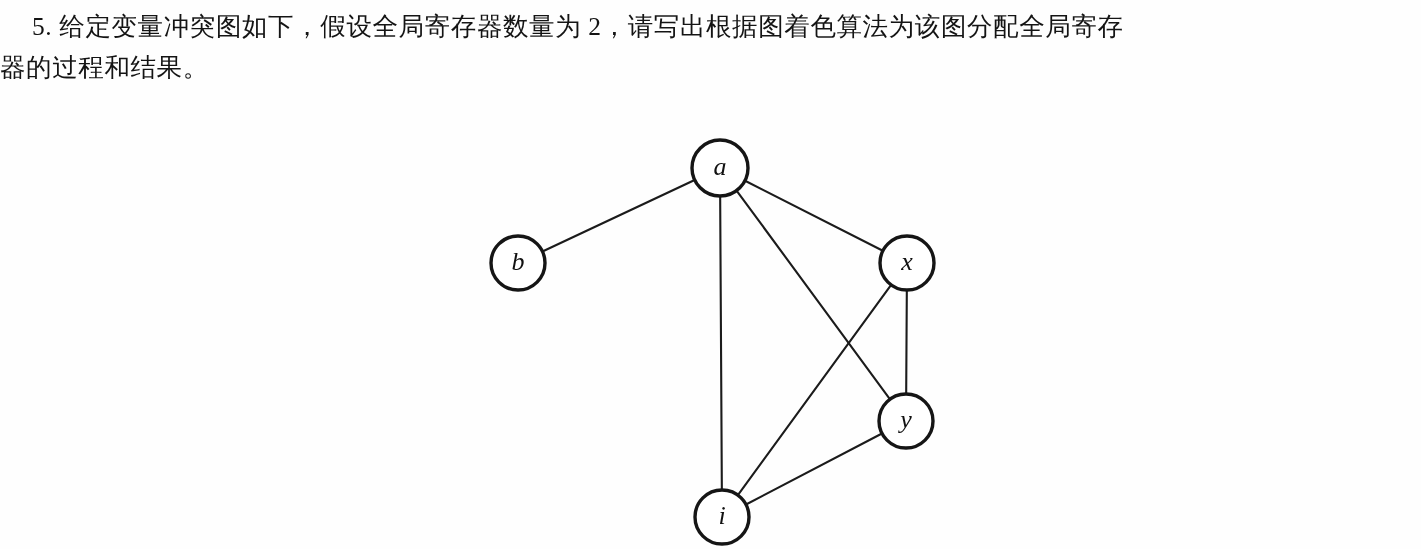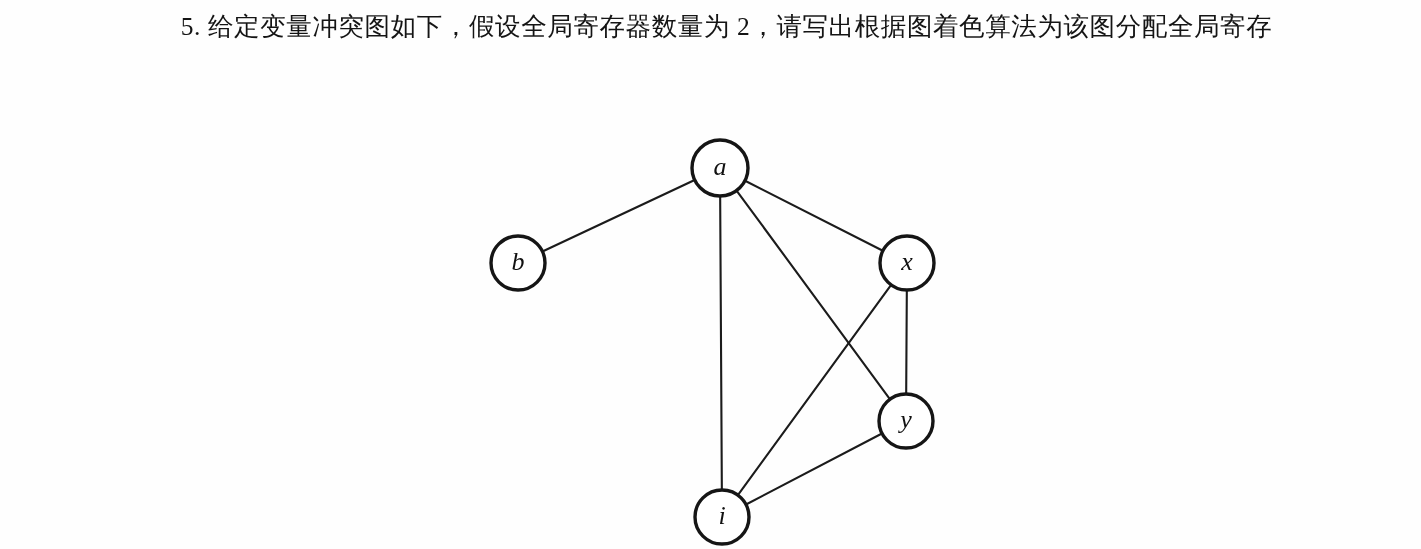--- a/index.html
+++ b/index.html
@@ -33,21 +33,20 @@
   }
   .q-line {
     font-size: 25.5px;
     line-height: 41px;
     letter-spacing: 0.6px;
     color: #141414;
     white-space: nowrap;
   }
   .q-line-1 {
     padding-left: 32px;
-    text-align: center;
   }
   .q-line-2 {
     padding-left: 0px;
   }
 
   
   .figure {
     position: absolute;
     left: 0;
     top: 0;
@@ -78,20 +77,21 @@
     dominant-baseline: middle;
   }
 </style>
 </head>
 <body>
 
 <div id="page">
 
   <div class="question-block">
     <div class="q-line q-line-1">5. 给定变量冲突图如下，假设全局寄存器数量为 2，请写出根据图着色算法为该图分配全局寄存</div>
+    <div class="q-line q-line-2">器的过程和结果。</div>
   </div>
 
   <div class="figure">
     <svg width="1421" height="549" viewBox="0 0 1421 549" xmlns="http://www.w3.org/2000/svg">
       <g id="edges">
           <line x1="693.58" y1="180.43" x2="543.52" y2="251.00" class="edge-line" stroke="#1b1b1b"></line>
           <line x1="746.03" y1="181.23" x2="881.86" y2="250.23" class="edge-line" stroke="#1b1b1b"></line>
           <line x1="737.30" y1="191.53" x2="889.30" y2="398.28" class="edge-line" stroke="#1b1b1b"></line>
           <line x1="720.17" y1="197.20" x2="721.84" y2="488.80" class="edge-line" stroke="#1b1b1b"></line>
           <line x1="906.82" y1="291.20" x2="906.18" y2="392.80" class="edge-line" stroke="#1b1b1b"></line>

